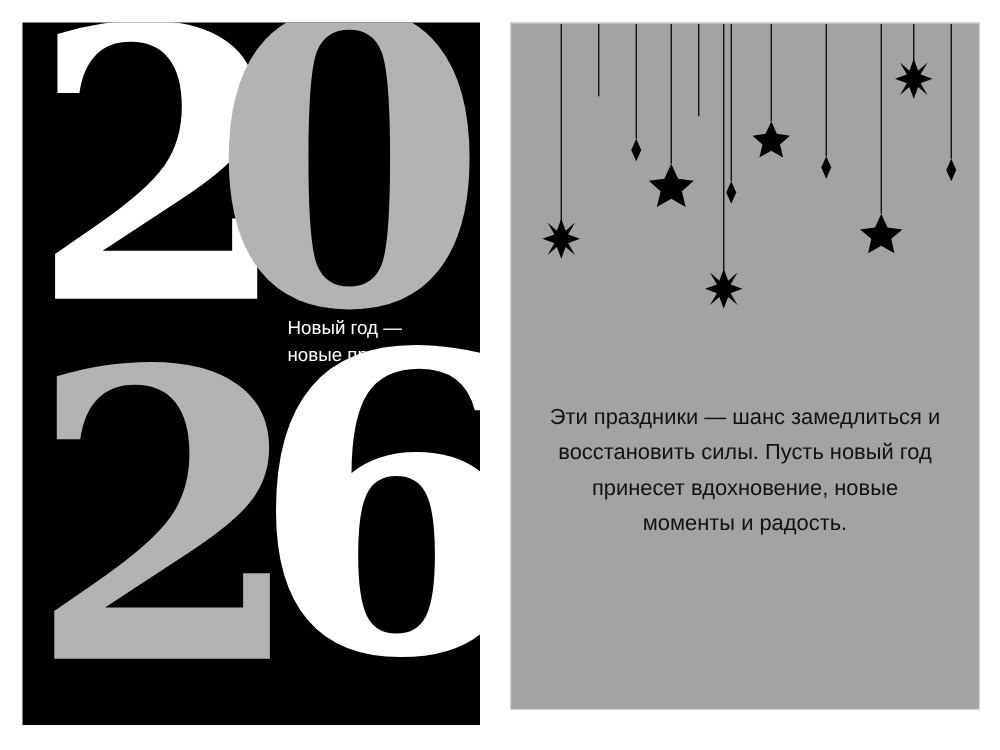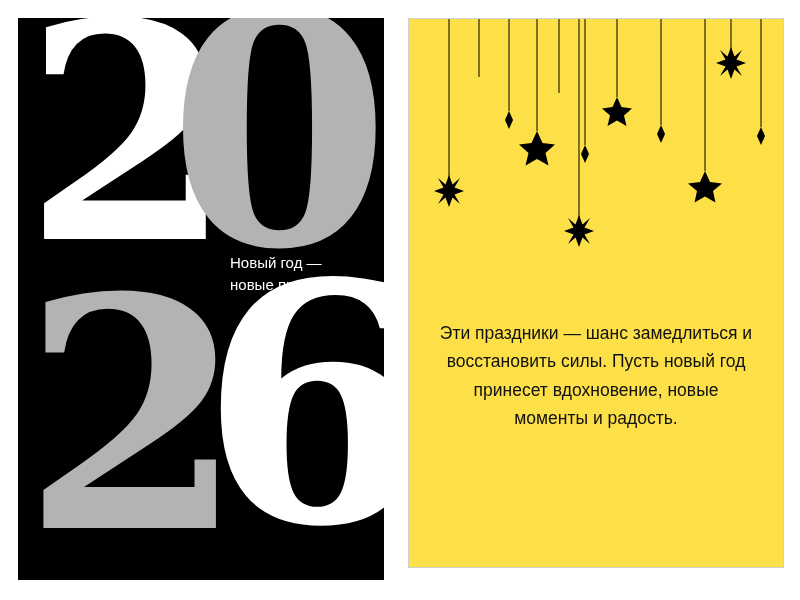--- a/index.html
+++ b/index.html
@@ -81,21 +81,21 @@
     z-index: 5;
   }
 
   
   .card-right {
     position: absolute;
     left: 408px;
     top: 18px;
     width: 374px;
     height: 548px;
-    background: #fde047;
+    background: #a3a3a3;
     border: 1px solid #cfcfcf;
     overflow: hidden;
   }
 
   .garland {
     position: absolute;
     left: 0;
     top: 0;
     width: 374px;
     height: 260px;

